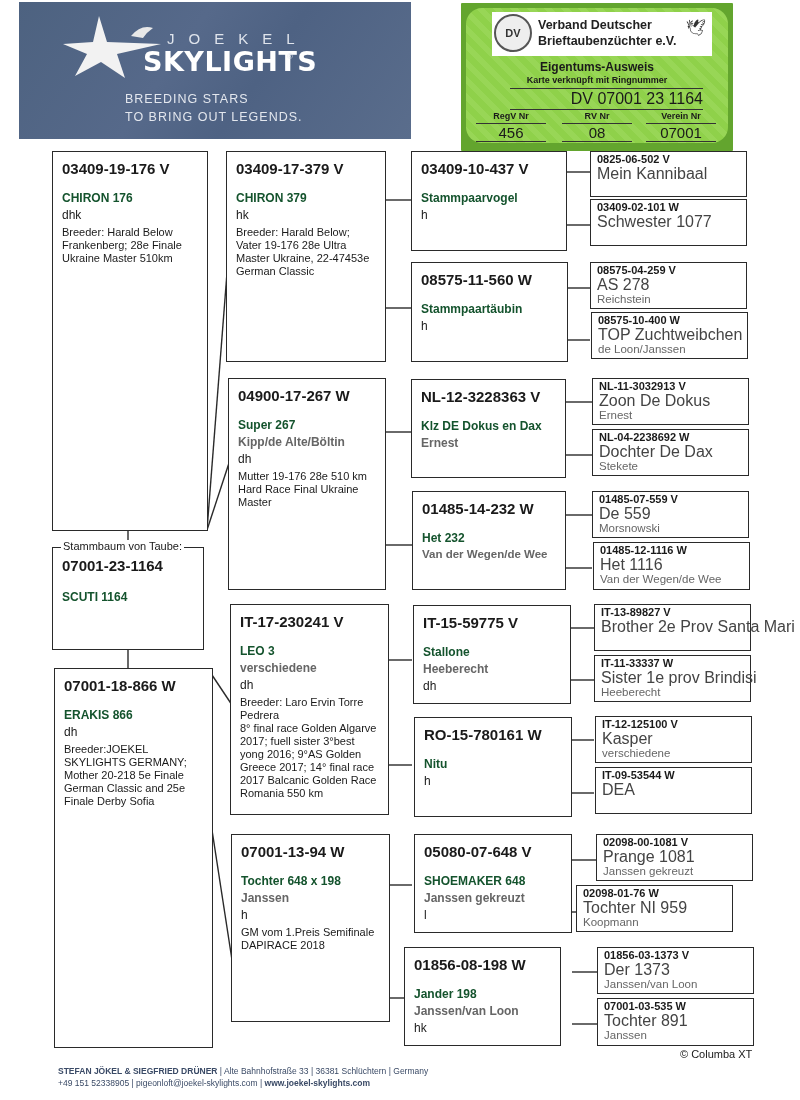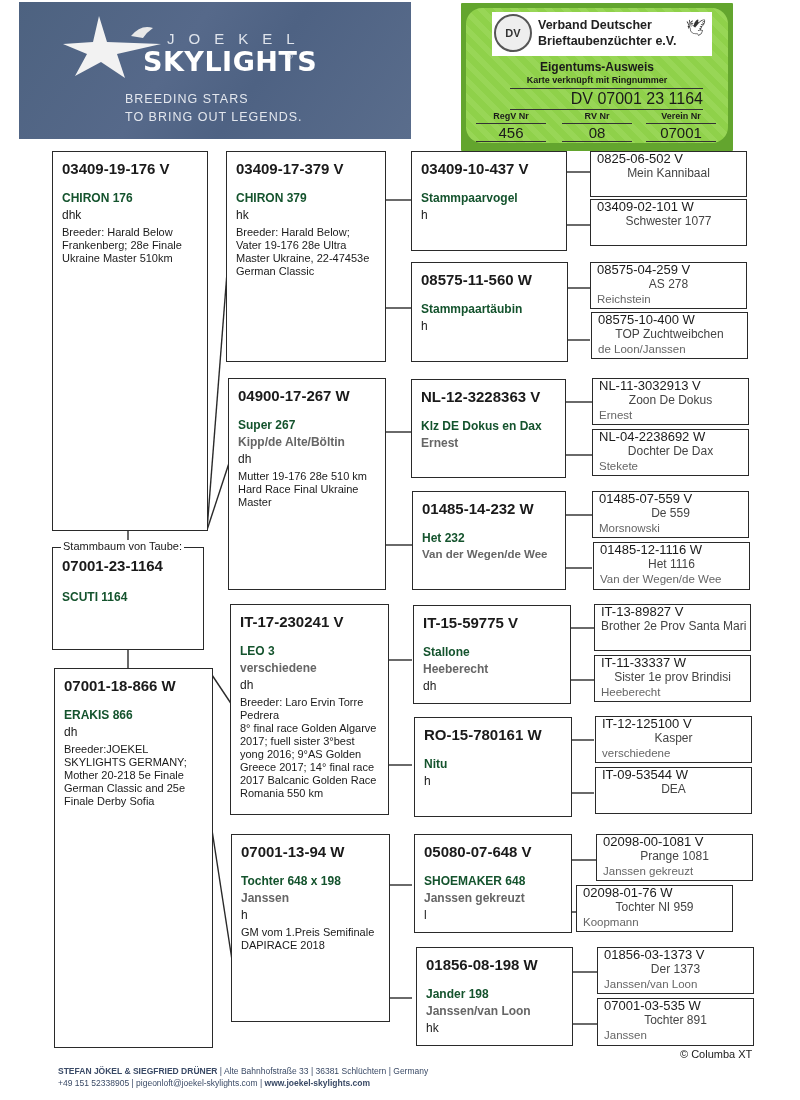--- a/index.html
+++ b/index.html
@@ -52,22 +52,22 @@
 
   
   .box { position: absolute; border: 1.5px solid #2a2a2a; background: #fff; box-sizing: border-box; padding: 8px 9px; }
   .ring { font-weight: bold; font-size: 15px; color: #1a1a1a; white-space: nowrap; }
   .name { font-weight: bold; font-size: 12px; color: #14532d; margin-top: 14px; white-space: nowrap; }
   .breed { font-weight: bold; font-size: 12px; color: #666; margin-top: 3px; white-space: nowrap; }
   .color { font-size: 12px; color: #1a1a1a; margin-top: 3px; }
   .note { font-size: 11px; color: #1a1a1a; margin-top: 4px; line-height: 13px; }
 
   .sbox { position: absolute; border: 1.5px solid #2a2a2a; background: #fff; box-sizing: border-box; padding: 0 6px; }
-  .sbox .ring { font-weight: normal; font-size: 13px; line-height: 14px; }
-  .sbox .l2 { font-size: 12px; color: #444; line-height: 15px; white-space: nowrap; text-align: center; }
+  .sbox .ring { font-weight: bold; font-size: 11px; line-height: 14px; }
+  .sbox .l2 { font-size: 16px; color: #444; line-height: 15px; white-space: nowrap; }
   .sbox .l3 { font-size: 11.5px; color: #666; line-height: 15px; white-space: nowrap; }
   svg.lines { position: absolute; left: 0; top: 0; width: 800px; height: 1100px; pointer-events: none; }
 
   .subject { position: absolute; left: 52px; top: 547px; width: 152px; height: 103px; border: 1.5px solid #2a2a2a; box-sizing: border-box; }
   .subject .legend { position: absolute; left: 8px; top: -8px; background: #fff; padding: 0 2px; font-size: 11px; color: #1a1a1a; }
   .subject .ring { position: absolute; left: 9px; top: 9px; font-size: 15px; }
   .subject .name { position: absolute; left: 9px; top: 28px; }
 
   .footer1 { left: 58px; top: 1066px; font-size: 8.5px; color: #3a4a66; white-space: nowrap; }
   .footer2 { left: 58px; top: 1078px; font-size: 8.5px; color: #3a4a66; white-space: nowrap; }
@@ -234,21 +234,21 @@
   <div class="ring">RO-15-780161 W</div>
   <div class="name">Nitu</div>
   <div class="color">h</div>
 </div>
 <div class="box" style="left:414px;top:834px;width:158px;height:99px">
   <div class="ring">05080-07-648 V</div>
   <div class="name">SHOEMAKER 648</div>
   <div class="breed">Janssen gekreuzt</div>
   <div class="color">l</div>
 </div>
-<div class="box" style="left:416px;top:947px;width:157px;height:99px">
+<div class="box" style="left:404px;top:947px;width:157px;height:99px">
   <div class="ring">01856-08-198 W</div>
   <div class="name">Jander 198</div>
   <div class="breed">Janssen/van Loon</div>
   <div class="color">hk</div>
 </div>
 
 <div class="sbox" style="left:590px;top:151px;width:157px;height:46px">
   <div class="ring">0825-06-502 V</div>
   <div class="l2">Mein Kannibaal</div>
   <div class="l3"></div>

